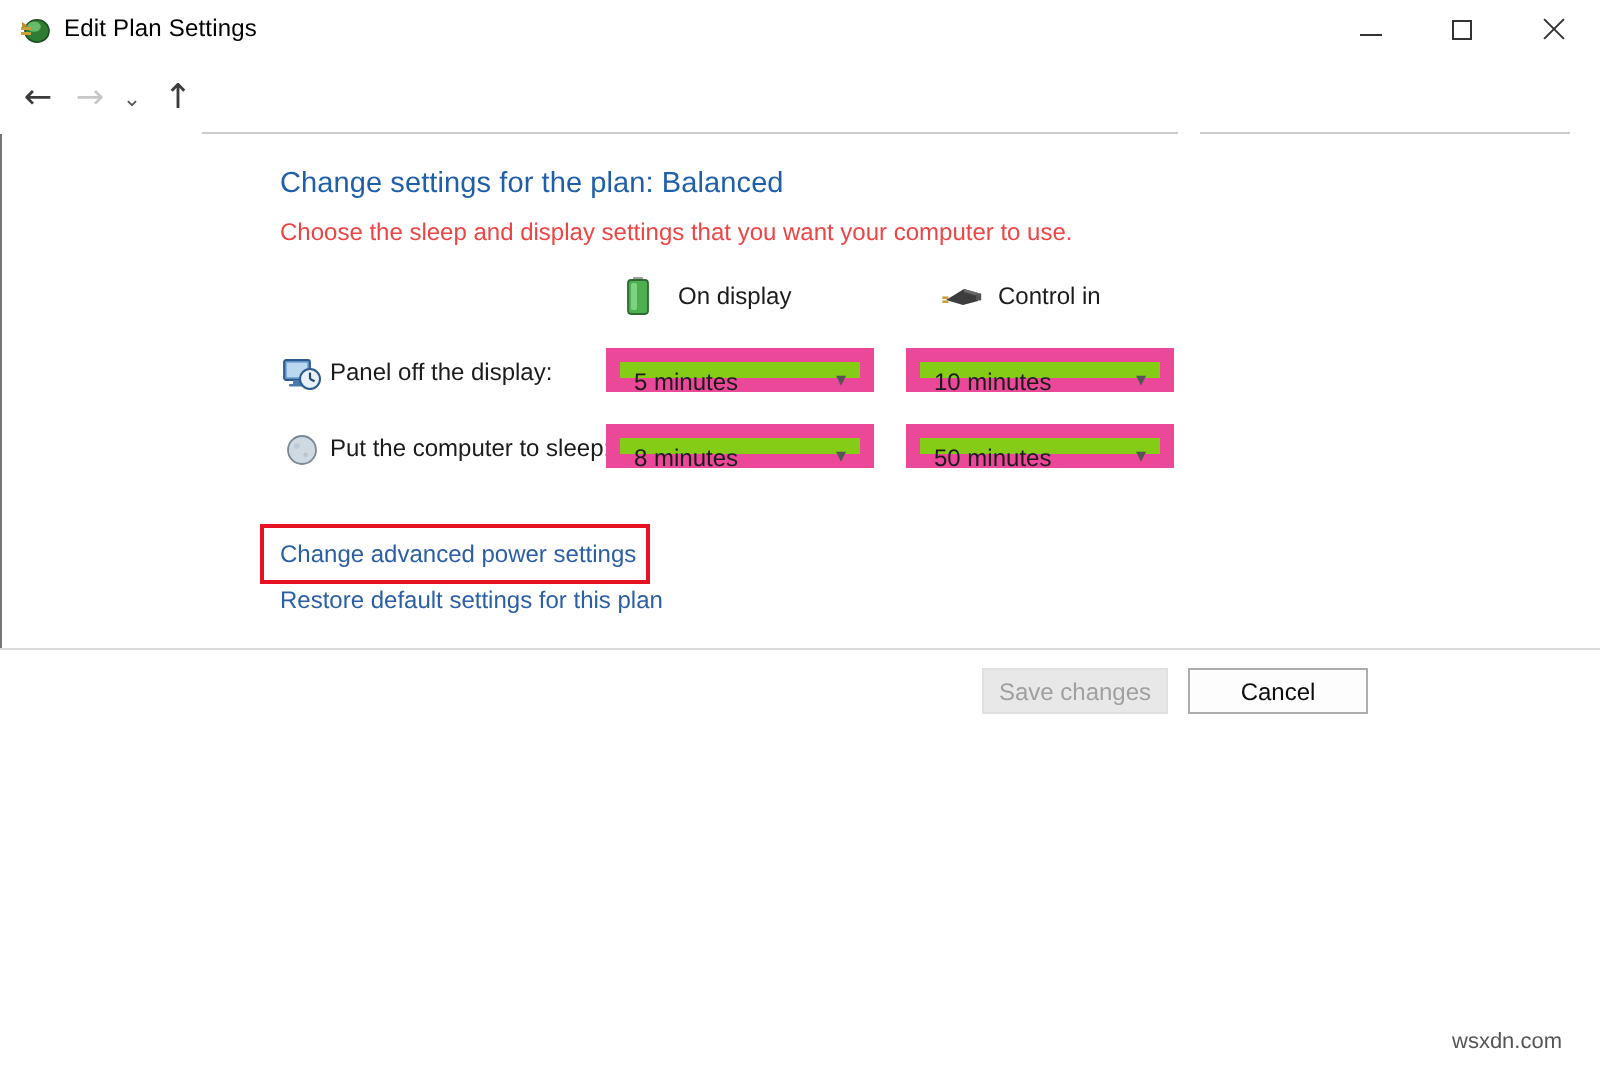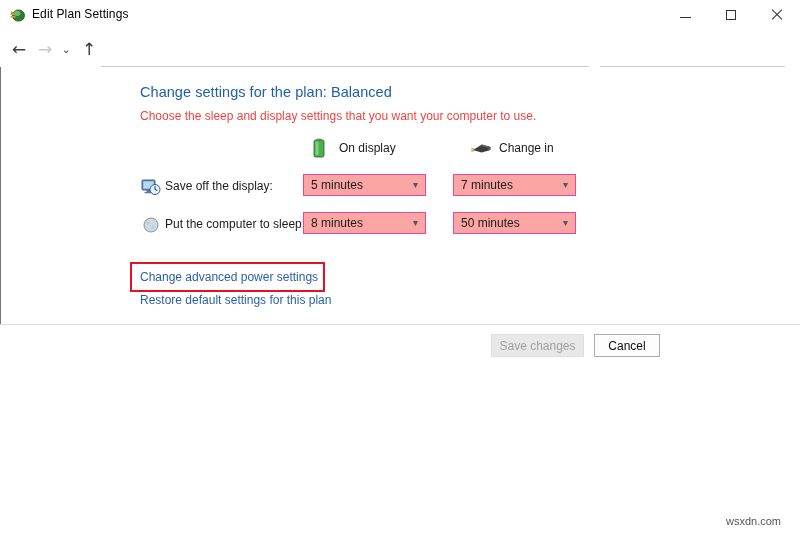--- a/index.html
+++ b/index.html
@@ -244,24 +244,24 @@
   .row-label {
     position: absolute;
     left: 161px; top: 5px;
     font-size: 12px;
     color: #1b1b1b;
     white-space: nowrap;
   }
   .combo {
     position: absolute;
     top: 0;
-    width: 123px;
+    width: 134px;
     height: 22px;
-    background: #fca5a5;
-    border: 1px solid #ec4899;
+    background: #84cc16;
+    border: 7px solid #ec4899;
     box-sizing: border-box;
   }
   .combo-battery { left: 299px; }
   .combo-plugged { left: 449px; }
   .combo-text {
     position: absolute;
     left: 7px; top: 3px;
     font-size: 12px;
     color: #1b1b1b;
   }
@@ -319,21 +319,21 @@
   }
   #btn-save {
     left: 491px;
     width: 93px;
     background: #e8e8e8;
     border: 1px solid #e0e0e0;
     color: #a0a0a0;
   }
   #btn-cancel {
     left: 594px;
-    width: 66px;
+    width: 90px;
     background: #fdfdfd;
     border: 1px solid #adadad;
     color: #0d0d0d;
   }
 
   
   #lower-area {
     position: absolute;
     left: 0; top: 370px;
     width: 800px;
@@ -463,43 +463,43 @@
     <div class="col-head" id="col-plugged">
       <span class="col-head-icon">
         <svg width="24" height="22" viewBox="0 0 24 22">
           <path d="M4 13 L13 7.5 L20 9.5 L20 13.5 L12.5 15.5 Z" fill="#3d3d3d"></path>
           <path d="M13 7.5 L20 9.5 L20 11 L13 9 Z" fill="#6a6a6a"></path>
           <rect x="2.2" y="11.2" width="3" height="1.3" fill="#c8a13a"></rect>
           <rect x="2.2" y="13.2" width="3" height="1.3" fill="#c8a13a"></rect>
           <rect x="19" y="9.6" width="2.6" height="3.6" rx="0.6" fill="#555"></rect>
         </svg>
       </span>
-      <span class="col-head-label">Change in</span>
+      <span class="col-head-label">Control in</span>
     </div>
 
     <div class="row" id="row-display">
       <span class="row-icon">
         <svg width="20" height="20" viewBox="0 0 20 20">
           <rect x="1" y="3" width="13" height="10" rx="1" fill="#5b8fc9" stroke="#2d5c8c" stroke-width="0.9"></rect>
           <rect x="2.3" y="4.3" width="10.4" height="7.4" fill="#bcd8f0"></rect>
           <rect x="5.5" y="13" width="4" height="2" fill="#4a7ab0"></rect>
           <rect x="3.5" y="15" width="8" height="1.3" rx="0.5" fill="#4a7ab0"></rect>
           <circle cx="14" cy="12.5" r="5" fill="#e8f1fa" stroke="#2d5c8c" stroke-width="1"></circle>
           <line x1="14" y1="12.5" x2="14" y2="9.3" stroke="#24486e" stroke-width="1.1"></line>
           <line x1="14" y1="12.5" x2="16.3" y2="13.6" stroke="#24486e" stroke-width="1.1"></line>
         </svg>
       </span>
-      <span class="row-label">Save off the display:</span>
+      <span class="row-label">Panel off the display:</span>
 
       <div class="combo combo-battery">
         <span class="combo-text">5 minutes</span>
         <span class="combo-arrow">▾</span>
       </div>
       <div class="combo combo-plugged">
-        <span class="combo-text">7 minutes</span>
+        <span class="combo-text">10 minutes</span>
         <span class="combo-arrow">▾</span>
       </div>
     </div>
 
     <div class="row" id="row-sleep">
       <span class="row-icon">
         <svg width="20" height="20" viewBox="0 0 20 20">
           <circle cx="10" cy="10" r="7" fill="#cfd9e2" stroke="#7a8894" stroke-width="0.9"></circle>
           <path d="M10 3 A7 7 0 0 0 10 17 A5.4 5.4 0 0 1 10 3 Z" fill="#f2f6fa"></path>
           <circle cx="7.4" cy="8" r="1.4" fill="#b9c6d2" opacity="0.8"></circle>

